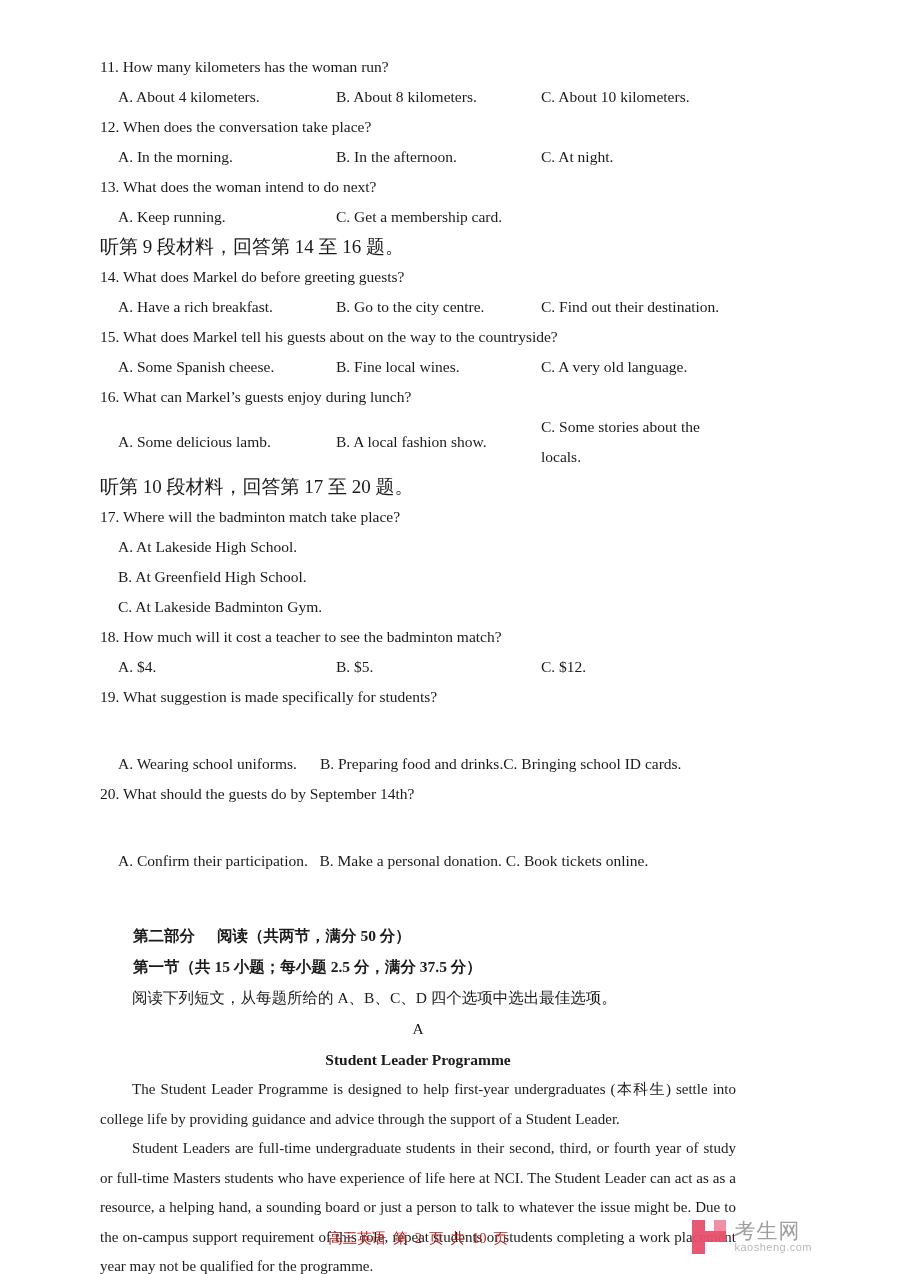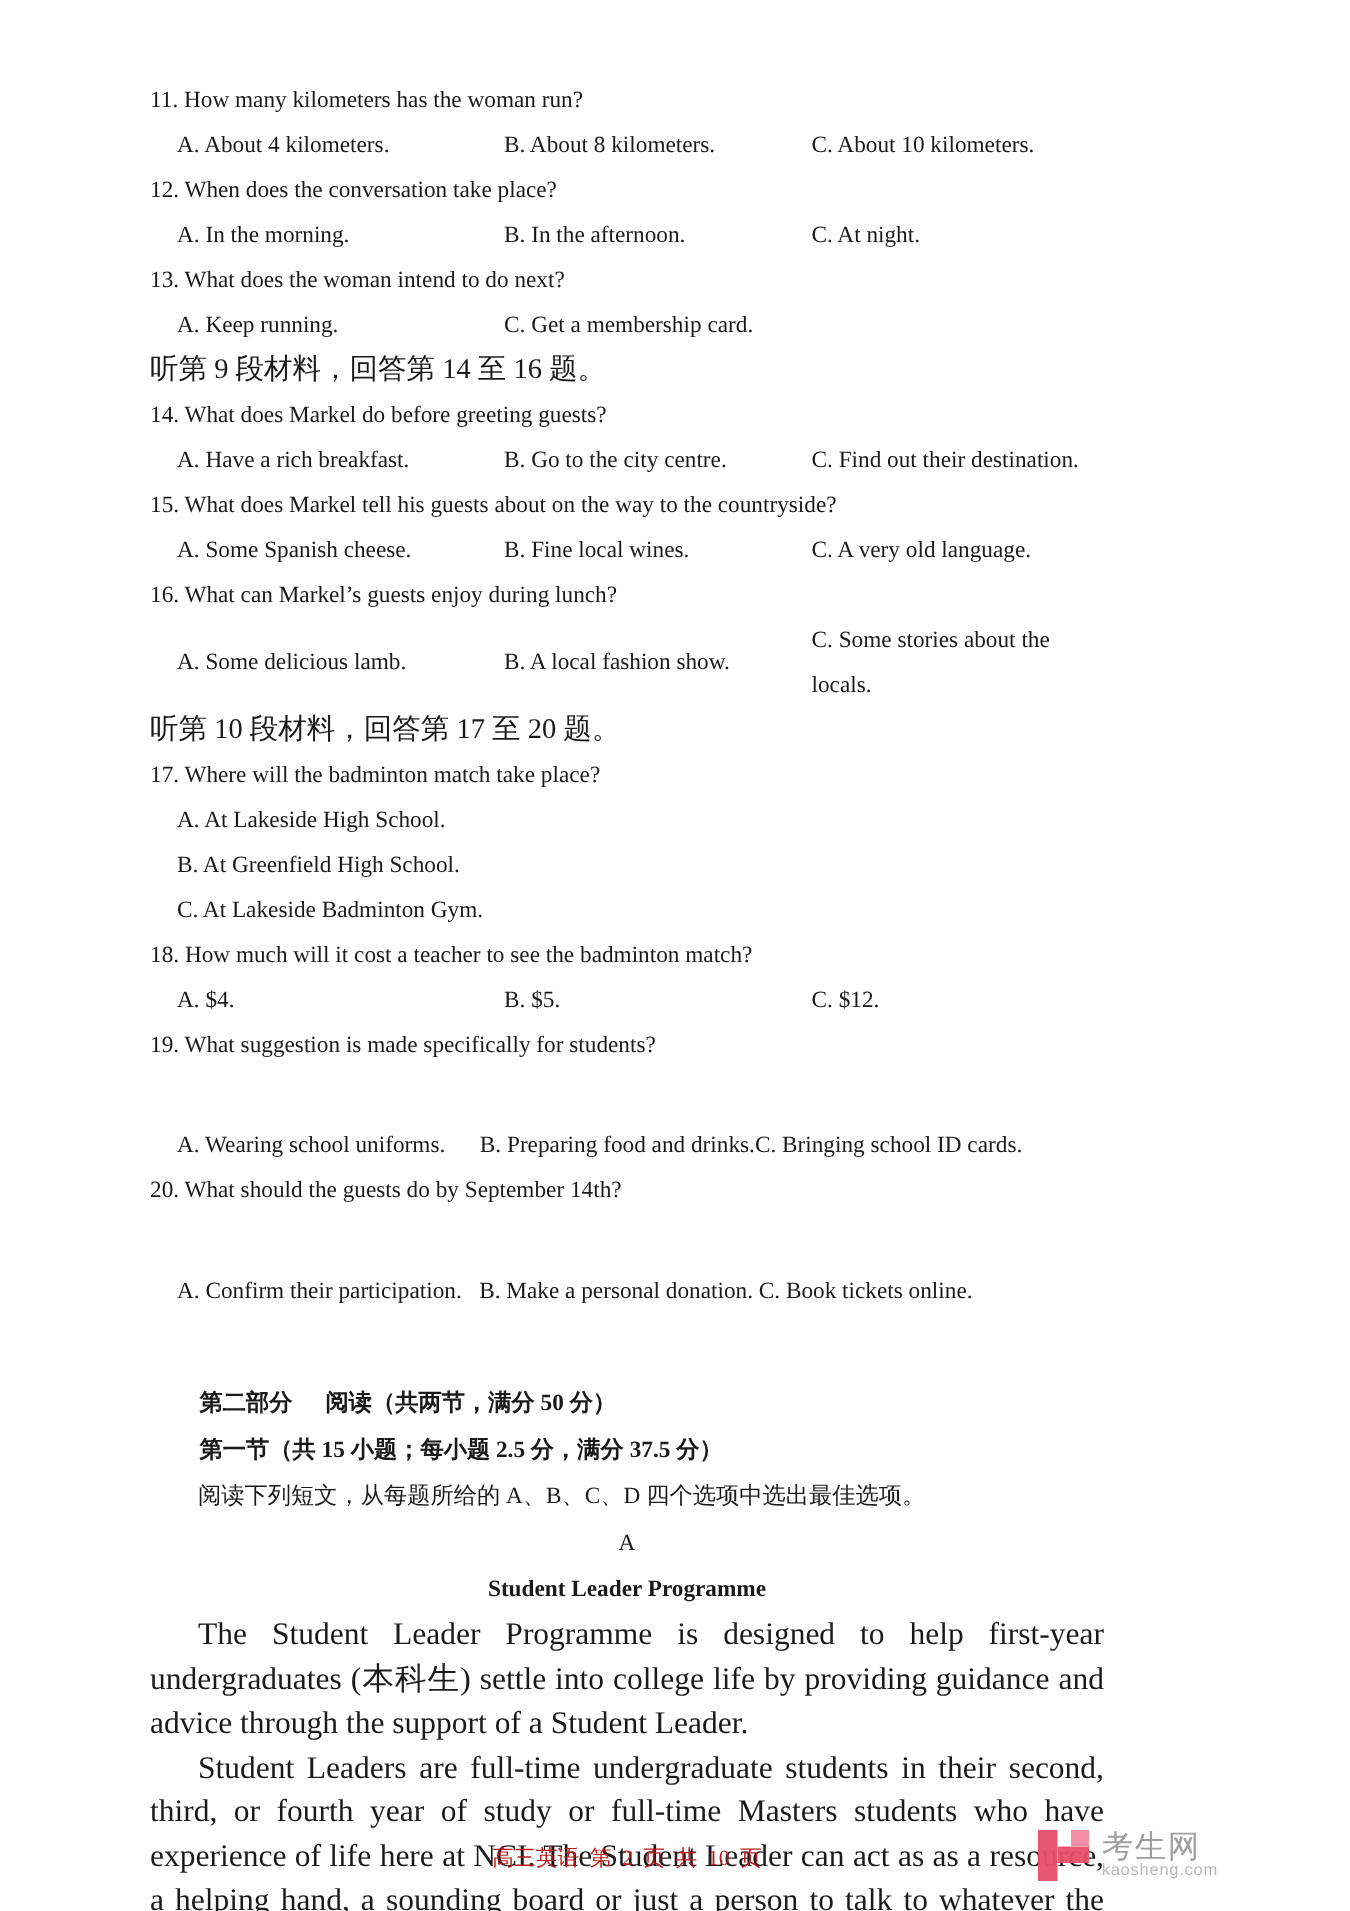--- a/index.html
+++ b/index.html
@@ -71,21 +71,21 @@
     font-size: 15.5px;
     line-height: 31px;
   }
   .passage-title {
     text-align: center;
     font-size: 15.5px;
     line-height: 31px;
     font-weight: bold;
   }
   .para {
-    font-size: 21px;
+    font-size: 15px;
     line-height: 29.5px;
     text-align: justify;
     text-indent: 32px;
     text-justify: inter-word;
   }
   .para.j {
     text-align-last: left;
   }
   .bold-line {
     font-size: 15.5px;

